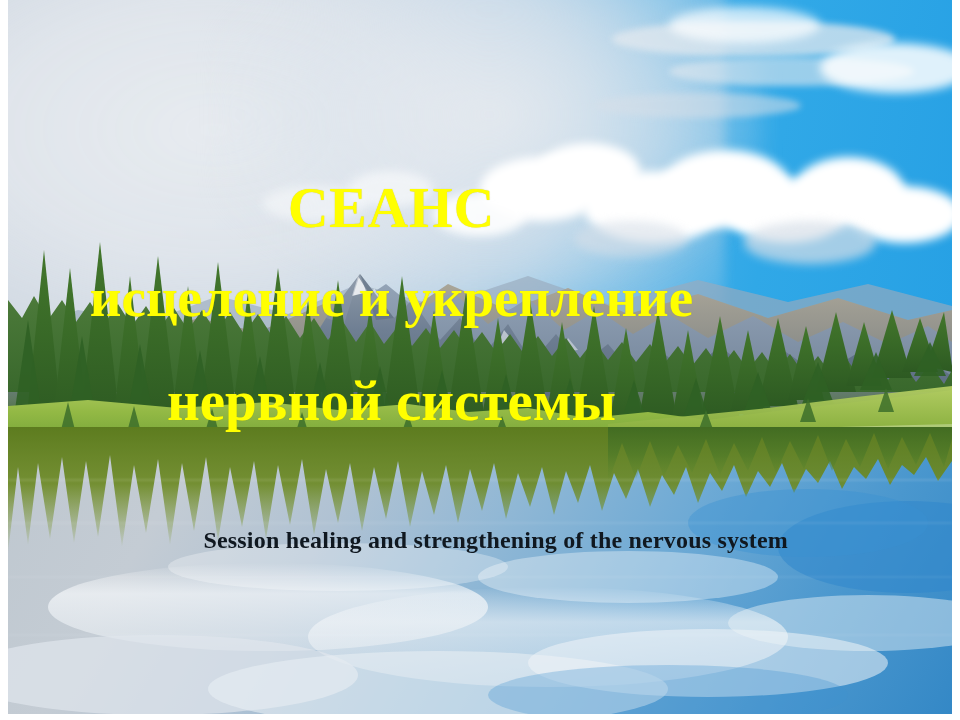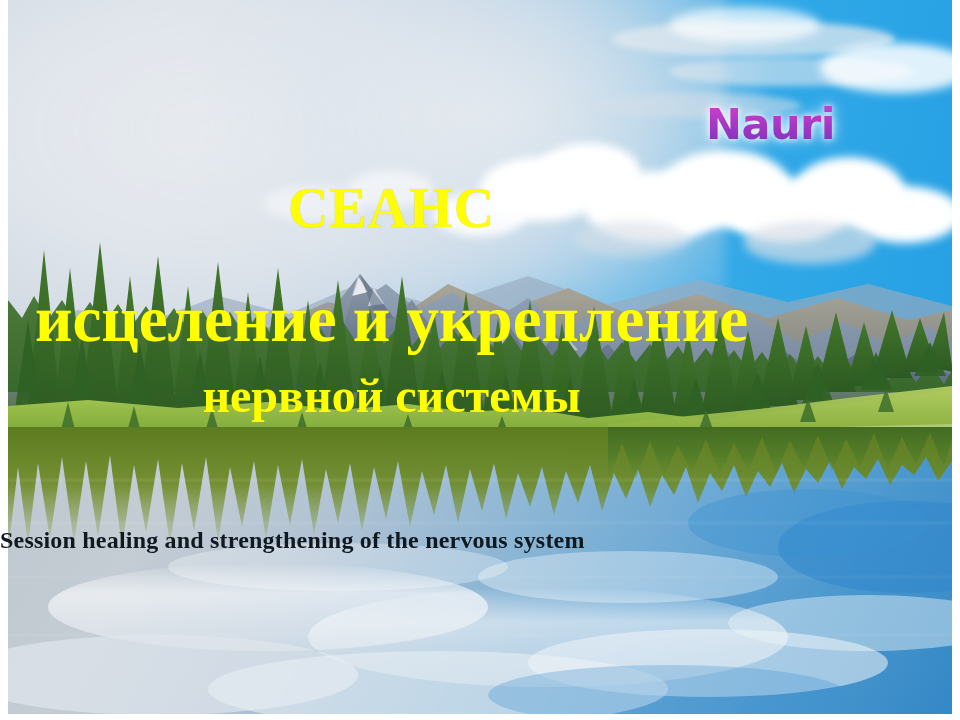--- a/index.html
+++ b/index.html
@@ -77,24 +77,24 @@
         -webkit-background-clip:text;background-clip:text;
         color:transparent;-webkit-text-fill-color:transparent;
         filter:drop-shadow(0 0 3px rgba(255,255,255,.95))
                drop-shadow(0 0 7px rgba(235,245,255,.8));}
 
   .t1,.t2,.t3{position:absolute;width:783px;text-align:center;
         font-family:"Liberation Serif","DejaVu Serif",serif;
         font-weight:bold;color:#ffff00;white-space:nowrap;
         text-shadow:0 0 1px rgba(150,140,0,.45);}
   .t1{top:176px;font-size:56px;letter-spacing:1px;}
-  .t2{top:282px;font-size:65px;letter-spacing:0px;}
-  .t3{top:368px;font-size:48px;letter-spacing:0px;}
-
-  .sub{position:absolute;top:527px;width:788px;text-align:left;
+  .t2{top:266px;font-size:55px;letter-spacing:0px;}
+  .t3{top:368px;font-size:57px;letter-spacing:0px;}
+
+  .sub{position:absolute;top:527px;width:788px;text-align:right;
        font-family:"Liberation Serif","DejaVu Serif",serif;
        font-weight:bold;font-size:24px;color:#101820;
        letter-spacing:.2px;white-space:nowrap;}
 </style>
 </head>
 <body>
 
 <div id="slide">
 
   <div id="photo">
@@ -354,21 +354,20 @@
       <div class="ripple" style="top:18%;opacity:.35;"></div>
       <div class="ripple" style="top:33%;opacity:.25;"></div>
       <div class="ripple" style="top:52%;opacity:.2;"></div>
       <div class="ripple" style="top:72%;opacity:.18;"></div>
     </div>
 
   </div>
 
   <div class="txtlayer">
 
-    <div class="logo">Nauri</div>
 
     <div class="t1">СЕАНС</div>
 
     <div class="t2">исцеление и укрепление</div>
 
     <div class="t3">нервной системы</div>
 
     <div class="sub">Session healing and strengthening of the nervous system</div>
 
   </div>

